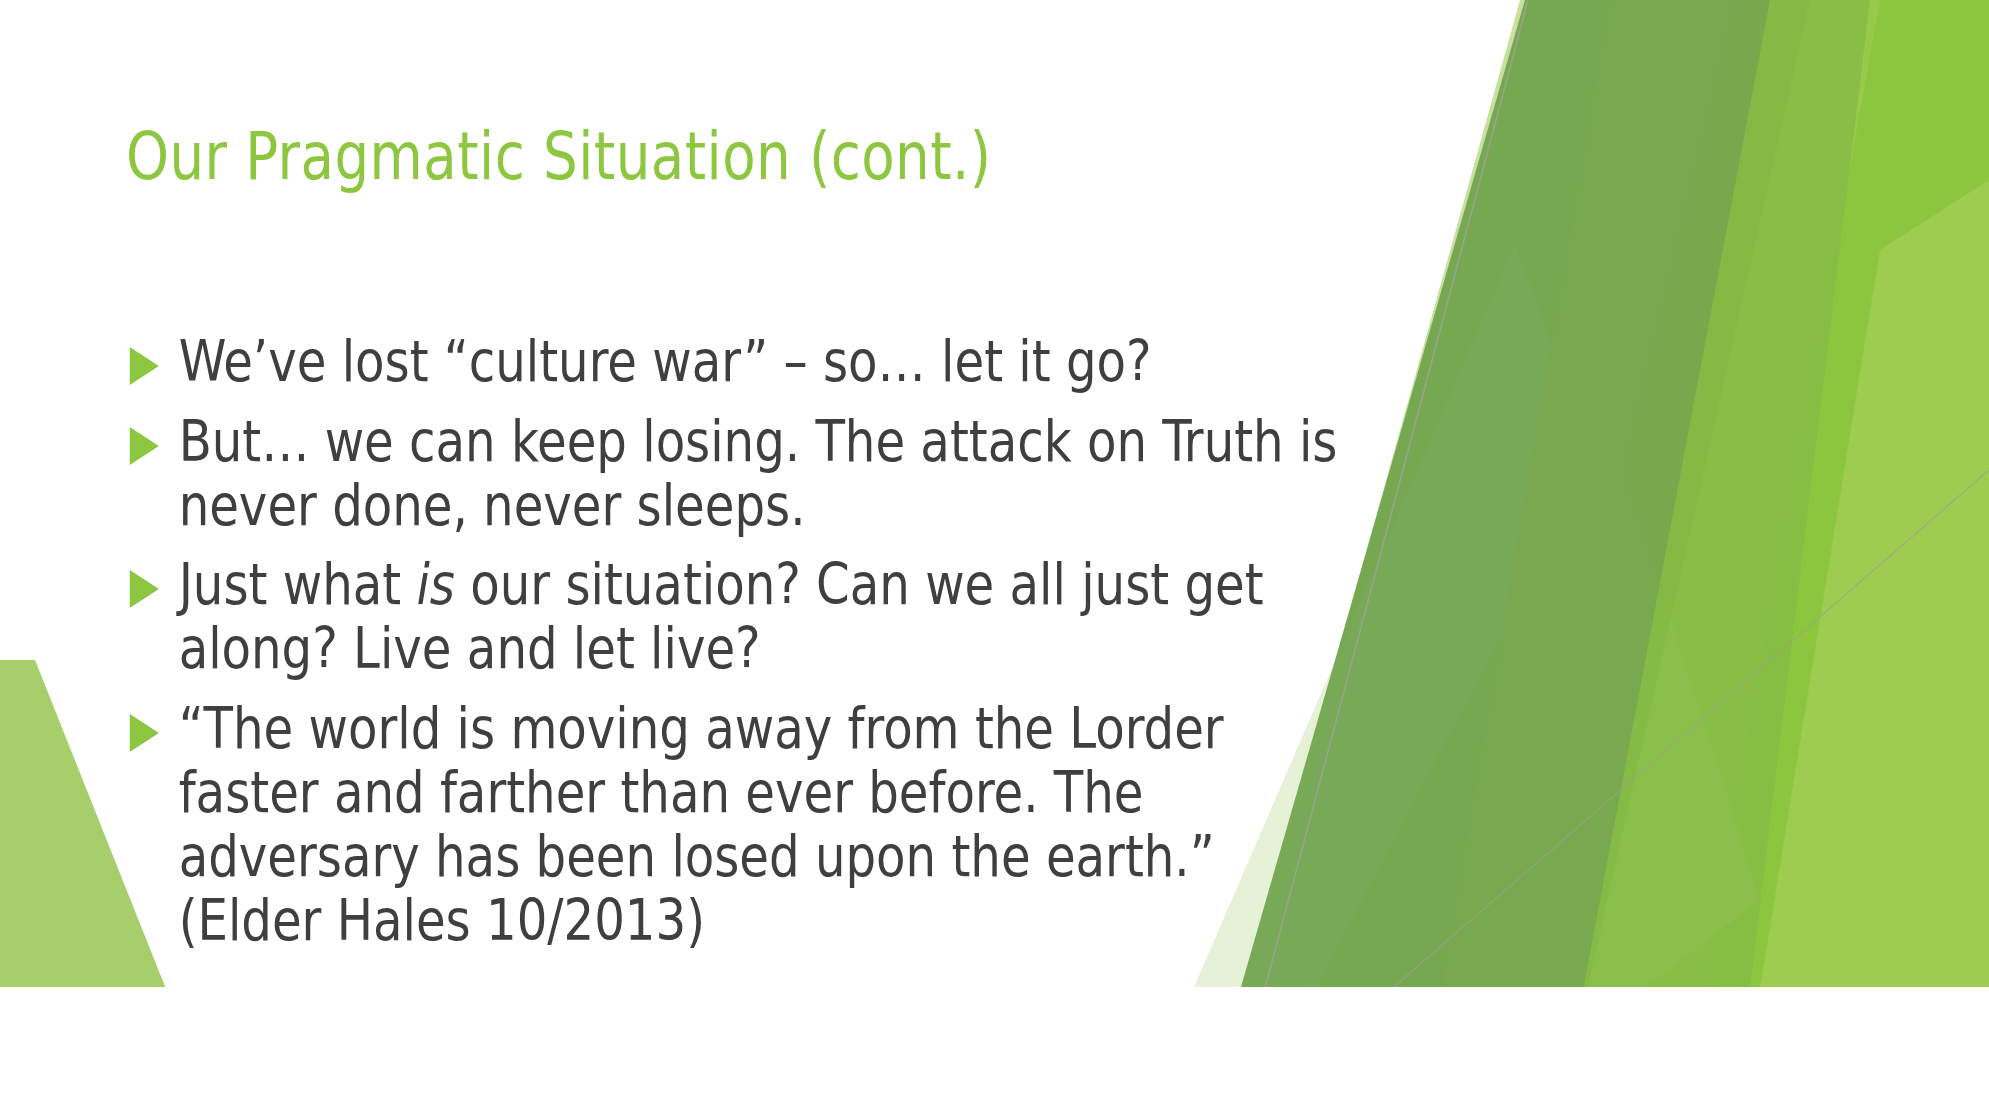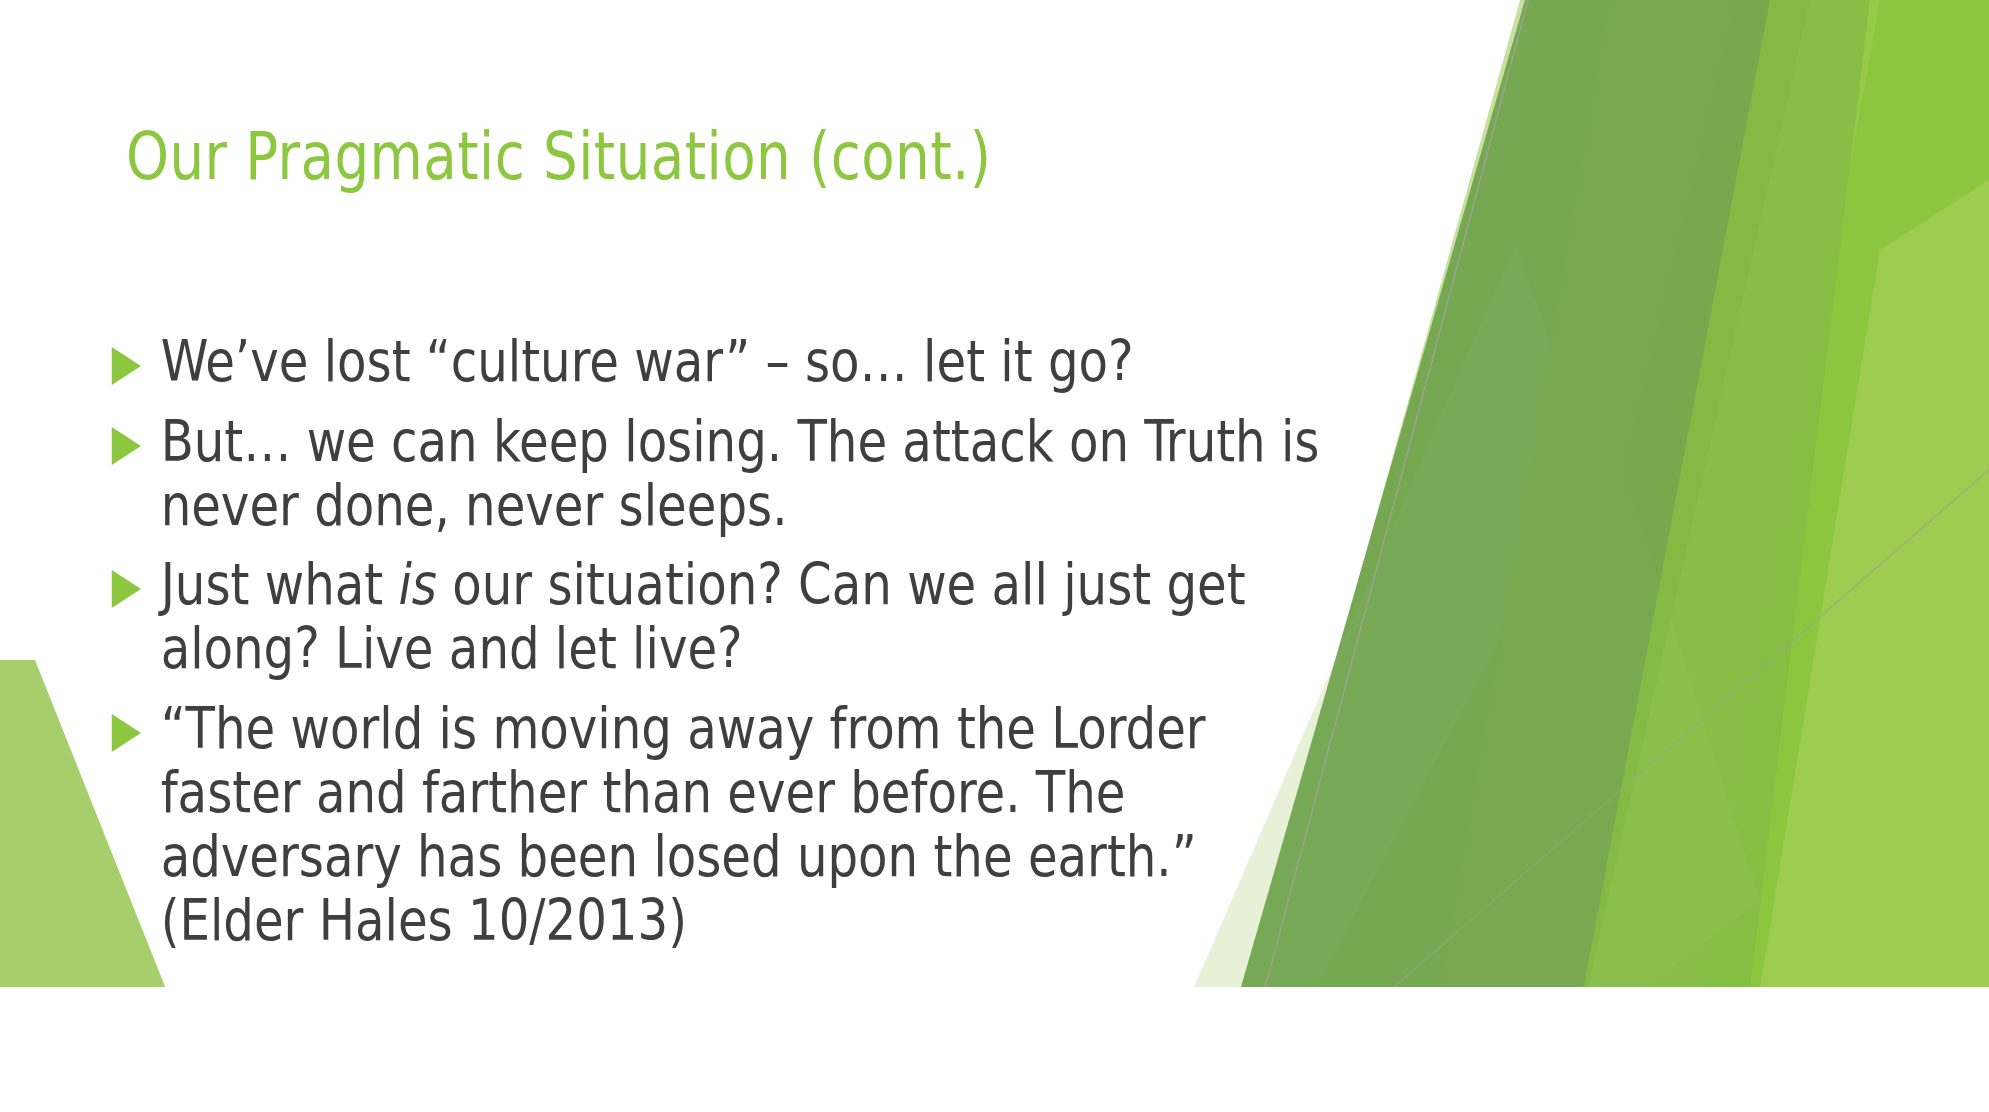--- a/index.html
+++ b/index.html
@@ -41,21 +41,21 @@
     letter-spacing: 0.5px;
     line-height: 1.05;
     white-space: nowrap;
     transform: scaleX(0.92);
     transform-origin: left top;
   }
 
   
   .body {
     position: absolute;
-    left: 108px;
+    left: 126px;
     top: 330px;
     width: 1320px;
   }
   .bullet {
     position: relative;
     display: block;
     padding-left: 56px;
     margin-bottom: 16px;
     color: #3F3F3F;
     font-family: "DejaVu Sans Condensed", "DejaVu Sans", sans-serif;

